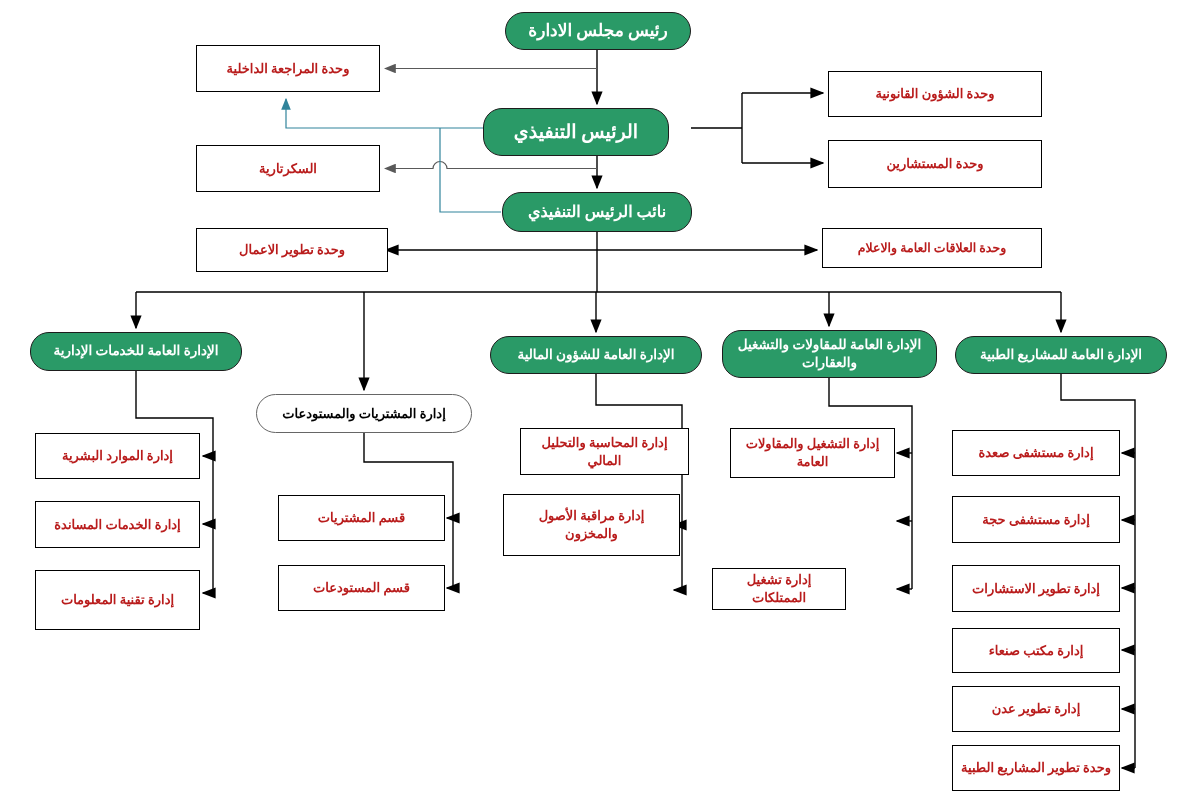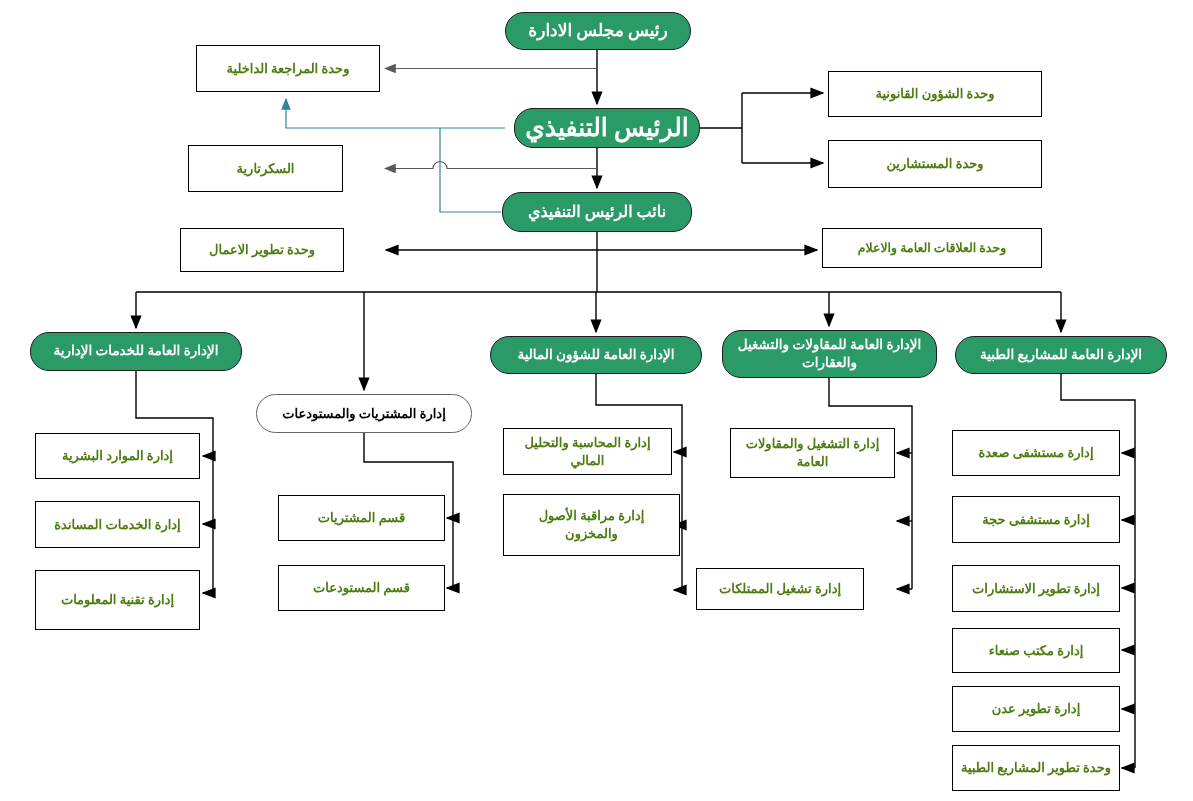--- a/index.html
+++ b/index.html
@@ -6,21 +6,21 @@
   .canvas{
     position:relative;width:1193px;height:801px;background:#ffffff;overflow:hidden;
     font-family:Liberation Serif, serif;
   }
   .canvas svg{position:absolute;left:0;top:0;}
   .n{
     position:absolute;display:flex;align-items:center;justify-content:center;
     text-align:center;direction:rtl;font-weight:bold;line-height:1.35;
     box-sizing:border-box;padding:2px 8px;
   }
-  .w{background:#ffffff;border:1.4px solid #000;color:#4d7c0f;font-size:13px;}
+  .w{background:#ffffff;border:1.4px solid #000;color:#b91c1c;font-size:13px;}
   .g{background:#2a9a67;border:1.6px solid #1d1d1d;color:#ffffff;border-radius:19px;font-size:14px;}
   .o{background:#ffffff;border:1.3px solid #666;color:#000;border-radius:20px;font-size:13px;}
 </style>
 </head>
 <body>
 
 <div class="canvas">
 
   <svg width="1193" height="801" viewBox="0 0 1193 801">
     <defs>
@@ -87,48 +87,48 @@
       <path d="M597,168.5 H447 A7,7 0 0 0 433,168.5 H385" marker-end="url(#mg)"></path>
     </g>
 
     <g stroke="#31849b" stroke-width="1.2" fill="none">
       <path d="M505,128 H286 V99" marker-end="url(#mt)"></path>
       <path d="M440,128 V212 H501"></path>
     </g>
   </svg>
 
   <div class="n g" style="left:505px;top:12px;width:186px;height:38px;font-size:17px">رئيس مجلس الادارة</div>
-  <div class="n g" style="left:514px;top:108px;width:186px;height:40px;font-size:25px">الرئيس التنفيذي</div>
+  <div class="n g" style="left:483px;top:108px;width:186px;height:48px;font-size:19px">الرئيس التنفيذي</div>
   <div class="n g" style="left:502px;top:192px;width:190px;height:40px;font-size:16px">نائب الرئيس التنفيذي</div>
 
   <div class="n w" style="left:196px;top:45px;width:184px;height:47px">وحدة المراجعة الداخلية</div>
-  <div class="n w" style="left:188px;top:145px;width:155px;height:47px">السكرتارية</div>
+  <div class="n w" style="left:196px;top:145px;width:184px;height:47px">السكرتارية</div>
   <div class="n w" style="left:828px;top:71px;width:214px;height:46px">وحدة الشؤون القانونية</div>
   <div class="n w" style="left:828px;top:140px;width:214px;height:48px">وحدة المستشارين</div>
-  <div class="n w" style="left:180px;top:228px;width:164px;height:44px">وحدة تطوير الاعمال</div>
+  <div class="n w" style="left:196px;top:228px;width:192px;height:44px">وحدة تطوير الاعمال</div>
   <div class="n w" style="left:822px;top:228px;width:220px;height:40px;font-size:12.5px">وحدة العلاقات العامة والاعلام</div>
 
   <div class="n g" style="left:30px;top:332px;width:212px;height:39px;font-size:13.5px">الإدارة العامة للخدمات الإدارية</div>
   <div class="n o" style="left:256px;top:394px;width:216px;height:39px">إدارة المشتريات والمستودعات</div>
   <div class="n g" style="left:490px;top:336px;width:212px;height:38px;font-size:13.5px">الإدارة العامة للشؤون المالية</div>
   <div class="n g" style="left:722px;top:330px;width:215px;height:48px;font-size:13.5px">الإدارة العامة للمقاولات والتشغيل والعقارات</div>
   <div class="n g" style="left:955px;top:336px;width:212px;height:38px;font-size:13.5px">الإدارة العامة للمشاريع الطبية</div>
 
   <div class="n w" style="left:35px;top:433px;width:165px;height:46px">إدارة الموارد البشرية</div>
   <div class="n w" style="left:35px;top:501px;width:165px;height:47px">إدارة الخدمات المساندة</div>
   <div class="n w" style="left:35px;top:570px;width:165px;height:60px">إدارة تقنية المعلومات</div>
 
   <div class="n w" style="left:278px;top:495px;width:167px;height:46px">قسم المشتريات</div>
   <div class="n w" style="left:278px;top:565px;width:167px;height:46px">قسم المستودعات</div>
 
-  <div class="n w" style="left:503px;top:428px;width:169px;height:47px">إدارة المحاسبة والتحليل المالي</div>
+  <div class="n w" style="left:520px;top:428px;width:169px;height:47px">إدارة المحاسبة والتحليل المالي</div>
   <div class="n w" style="left:503px;top:494px;width:177px;height:62px">إدارة مراقبة الأصول والمخزون</div>
 
   <div class="n w" style="left:730px;top:428px;width:165px;height:50px">إدارة التشغيل والمقاولات العامة</div>
-  <div class="n w" style="left:696px;top:568px;width:168px;height:42px">إدارة تشغيل الممتلكات</div>
+  <div class="n w" style="left:712px;top:568px;width:134px;height:42px">إدارة تشغيل الممتلكات</div>
 
   <div class="n w" style="left:952px;top:430px;width:168px;height:46px">إدارة مستشفى صعدة</div>
   <div class="n w" style="left:952px;top:496px;width:168px;height:47px">إدارة مستشفى حجة</div>
   <div class="n w" style="left:952px;top:565px;width:168px;height:47px">إدارة تطوير الاستشارات</div>
   <div class="n w" style="left:952px;top:628px;width:168px;height:45px">إدارة مكتب صنعاء</div>
   <div class="n w" style="left:952px;top:686px;width:168px;height:46px">إدارة تطوير عدن</div>
   <div class="n w" style="left:952px;top:745px;width:168px;height:46px">وحدة تطوير المشاريع الطبية</div>
 
 </div>
 

